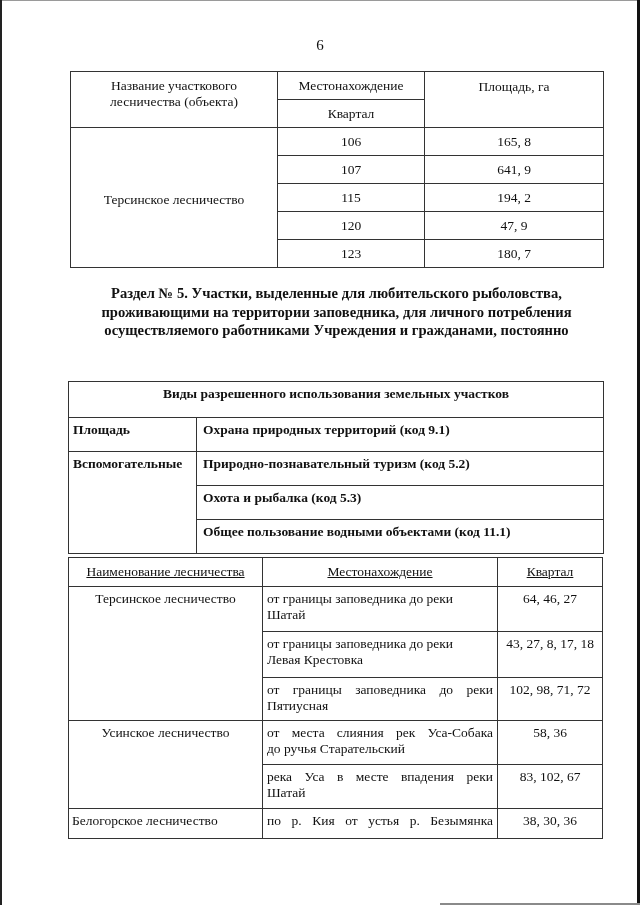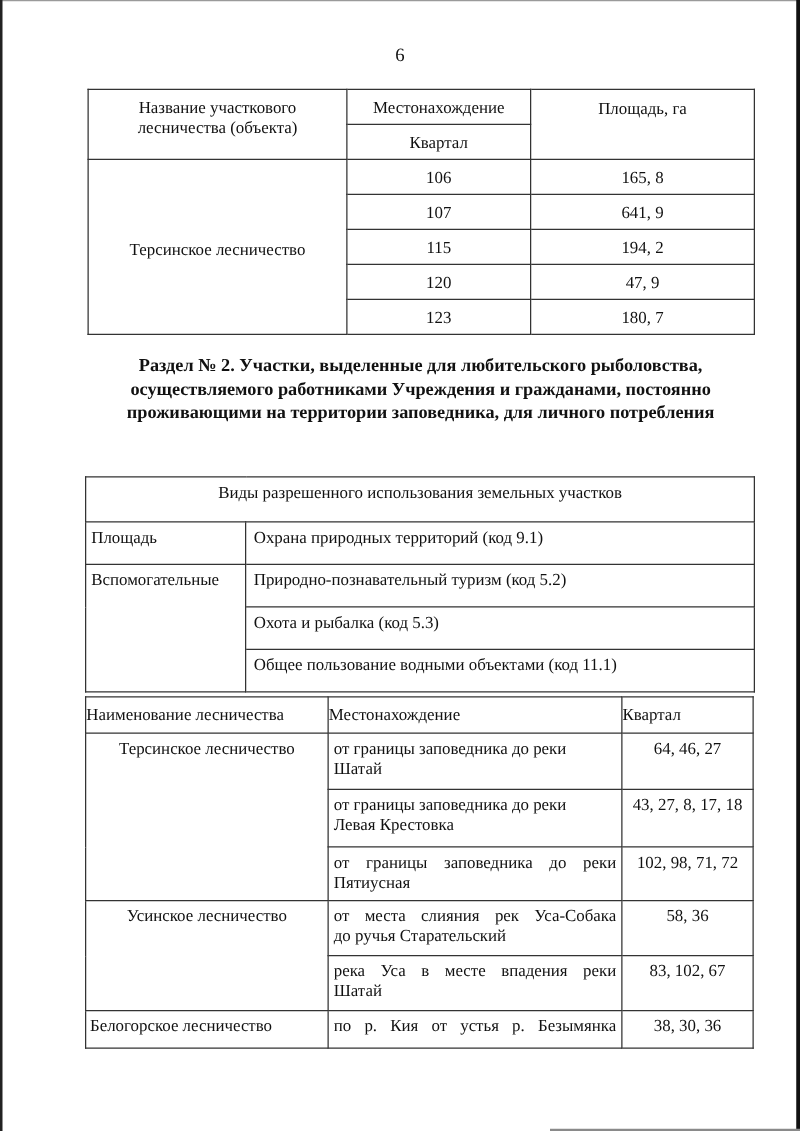--- a/index.html
+++ b/index.html
@@ -31,29 +31,29 @@
   #t1 .data td { height: 27px; vertical-align: middle; }
   #t1 .forestry { vertical-align: top; padding-top: 5px; }
 
   
   .section-heading {
     position: absolute; left: 70px; width: 533px; top: 284px;
     text-align: center; font-weight: bold; font-size: 14.6px; line-height: 18.5px;
   }
 
   
-  #t2 { left: 68px; top: 381px; width: 535px; }
+  #t2 { left: 68px; top: 381px; width: 535px; font-weight: bold; }
   #t2 .head td { height: 31px; text-align: center; vertical-align: top; padding-top: 4px; }
   #t2 .row td { height: 29px; vertical-align: top; padding-top: 4px; }
   #t2 .cat { padding-left: 4px; }
   #t2 .val { padding-left: 6px; }
 
   
   #t3 { left: 68px; top: 557px; width: 534px; }
-  #t3 .head td { height: 28px; vertical-align: middle; }
+  #t3 .head td { height: 28px; text-align: center; vertical-align: middle; text-decoration: underline; }
   #t3 .row td { vertical-align: top; padding-top: 4px; }
   #t3 .fname { text-align: center; }
   #t3 .fname-left { text-align: left; padding-left: 3px; }
   #t3 .loc { text-align: justify; padding-left: 4px; padding-right: 4px; }
   #t3 .kv { text-align: center; }
   #t3 .r1 td { height: 40px; }
   #t3 .r2 td { height: 41px; }
   #t3 .r3 td { height: 38px; }
   #t3 .r4 td { height: 39px; }
   #t3 .r5 td { height: 39px; }
@@ -106,23 +106,23 @@
     <td>47, 9</td>
   </tr>
   <tr class="data">
     <td>123</td>
     <td>180, 7</td>
   </tr>
 </tbody>
   </table>
 
 <div class="section-heading">
-  <div>Раздел № 2. Участки, выделенные для любительского рыболовства,</div>
+  <div>Раздел № 5. Участки, выделенные для любительского рыболовства,</div>
+  <div>проживающими на территории заповедника, для личного потребления</div>
   <div>осуществляемого работниками Учреждения и гражданами, постоянно</div>
-  <div>проживающими на территории заповедника, для личного потребления</div>
 </div>
 
 <table id="t2">
   <colgroup>
       <col style="width:128px">
       <col style="width:407px">
     </colgroup>
   <tbody>
       <tr class="head">
     <td colspan="2">Виды разрешенного использования земельных участков</td>

